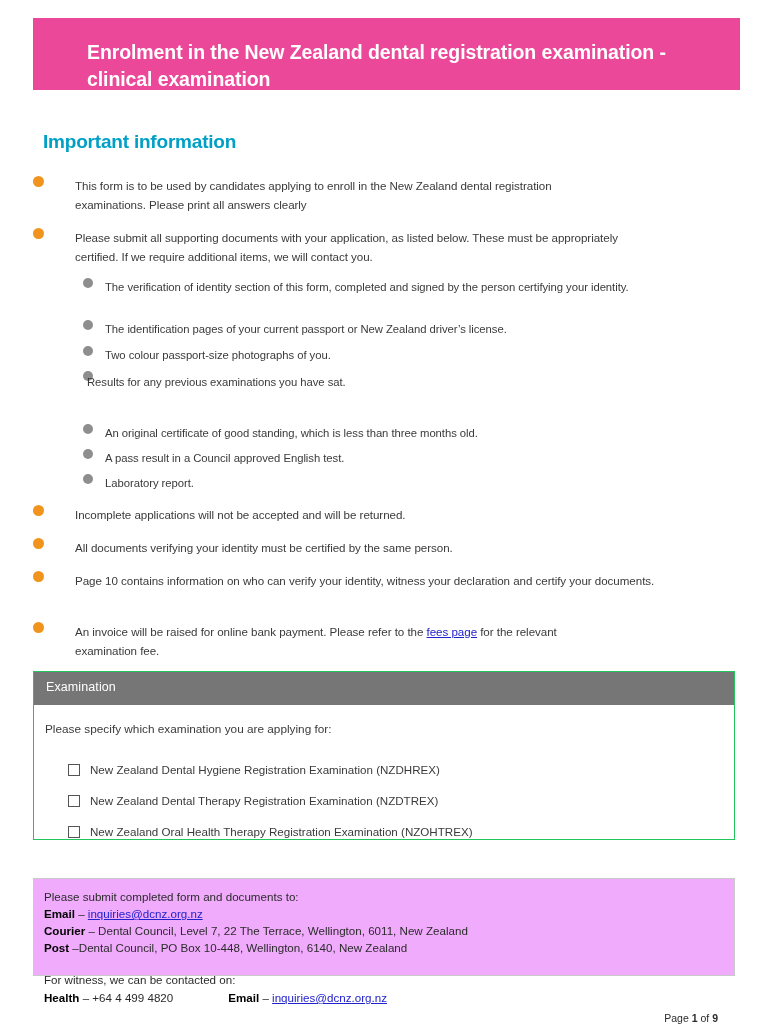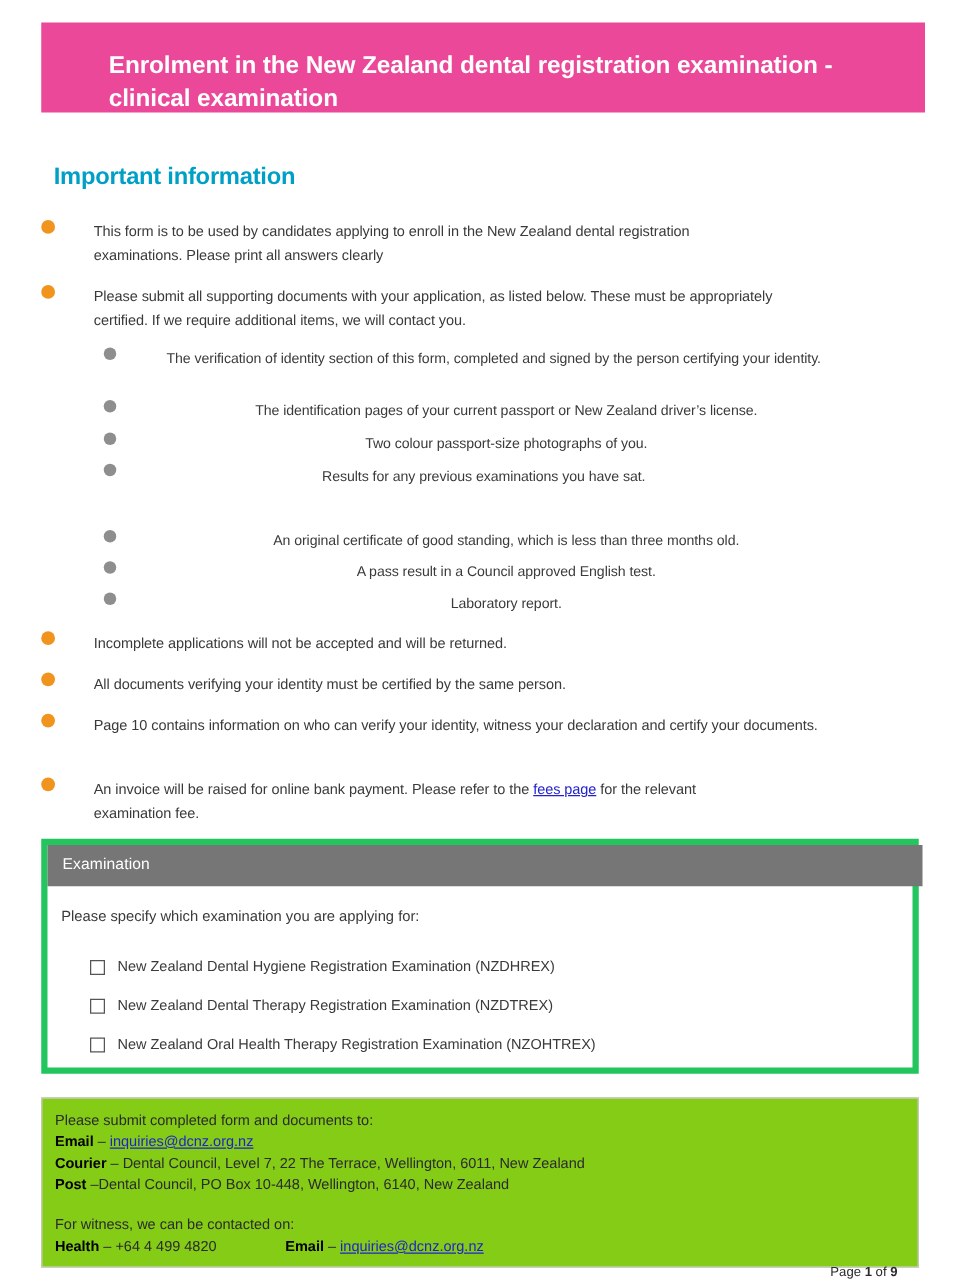--- a/index.html
+++ b/index.html
@@ -79,36 +79,35 @@
     font-size: 11.6px;
     line-height: 19px;
     color: #3a3a3a;
     letter-spacing: -0.05px;
   }
   .sub-text {
     font-size: 11.3px;
     line-height: 18px;
     color: #3a3a3a;
     letter-spacing: -0.05px;
-    text-align: center;
   }
 
   a.link {
     color: #2222CC;
     text-decoration: underline;
   }
 
   
   .exam-panel {
     position: absolute;
     left: 33px;
     top: 671px;
     width: 702px;
-    height: 188px;
-    border: 5px solid #22c55e;
+    height: 169px;
+    border: 1px solid #22c55e;
     box-sizing: border-box;
     background: #ffffff;
   }
   .exam-header {
     position: absolute;
     left: 0; top: 0;
     width: 700px;
     height: 33px;
     background: #767676;
   }
@@ -150,24 +149,24 @@
     color: #3a3a3a;
     white-space: nowrap;
   }
 
   
   .footer-panel {
     position: absolute;
     left: 33px;
     top: 878px;
     width: 702px;
-    height: 136px;
+    height: 98px;
     border: 1px solid #c9c9c9;
     box-sizing: border-box;
-    background: #84cc16;
+    background: #f0abfc;
   }
   .footer-line {
     position: absolute;
     left: 10px;
     font-size: 11.6px;
     color: #2b2b2b;
     white-space: nowrap;
   }
   .footer-line b { font-weight: bold; color: #000000; }
 

